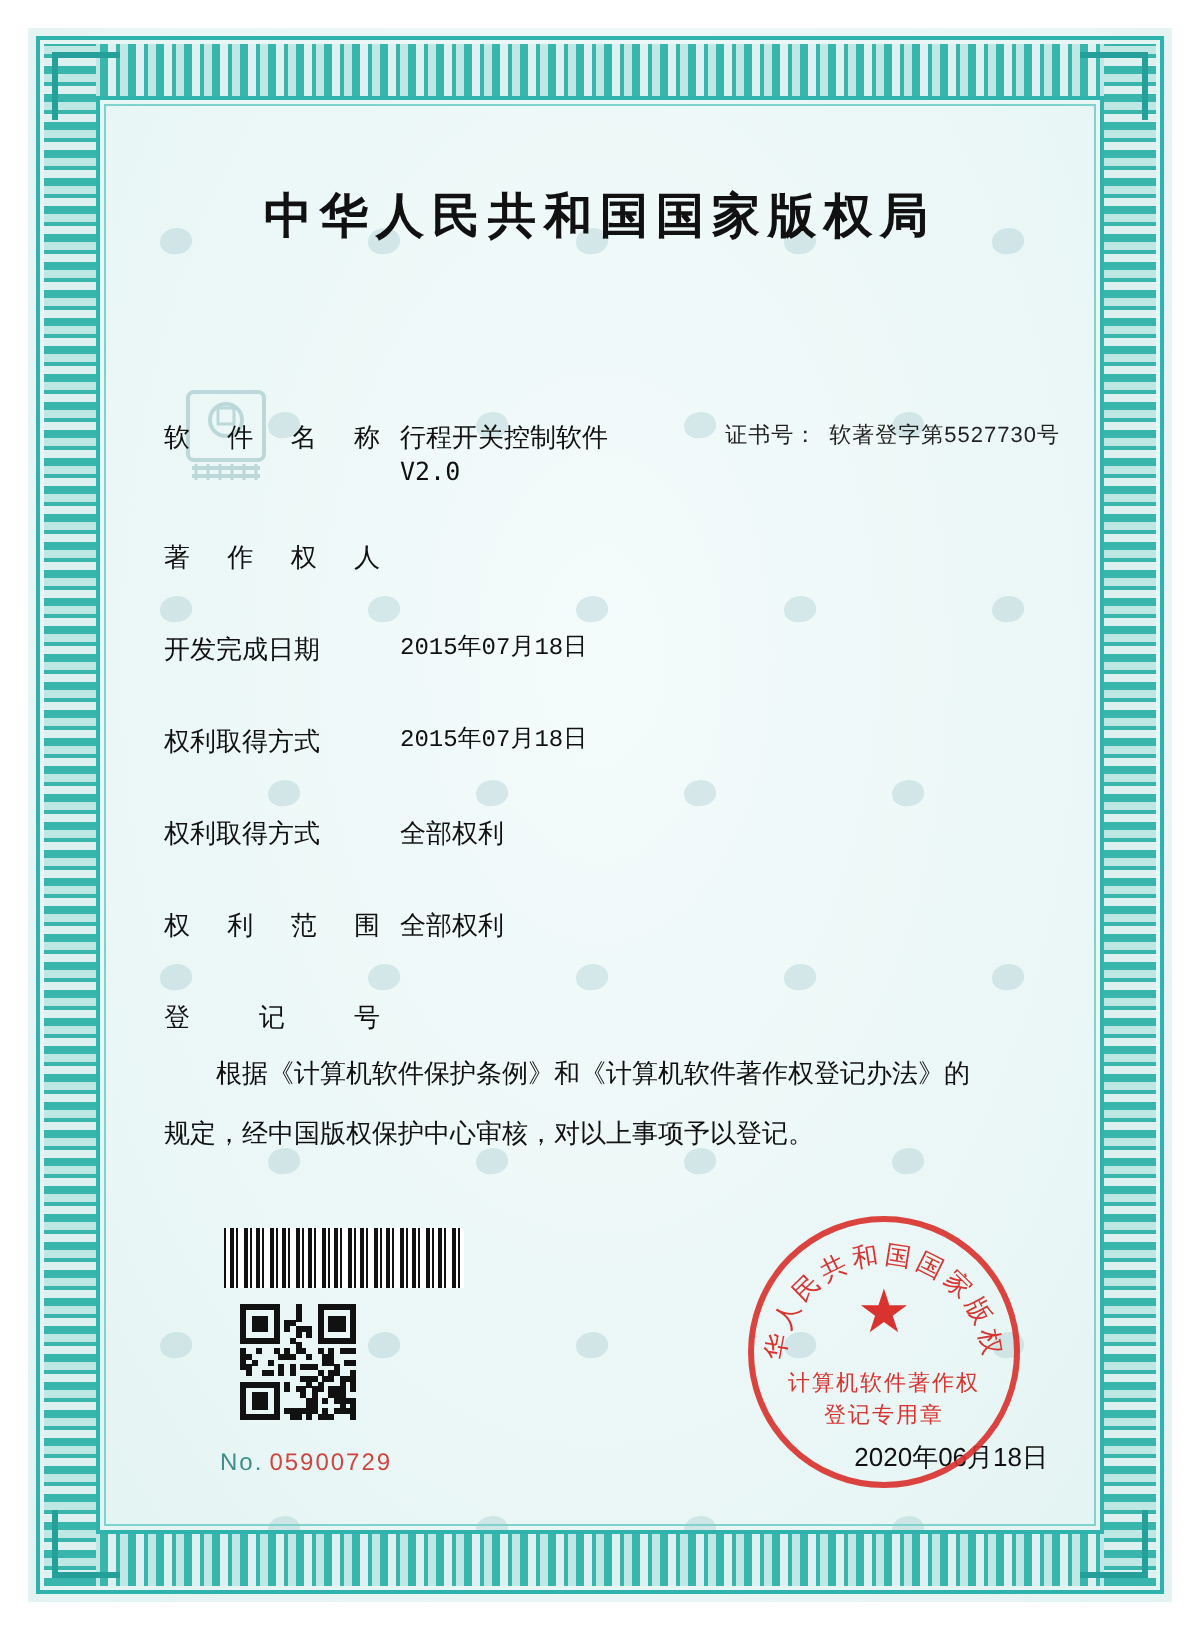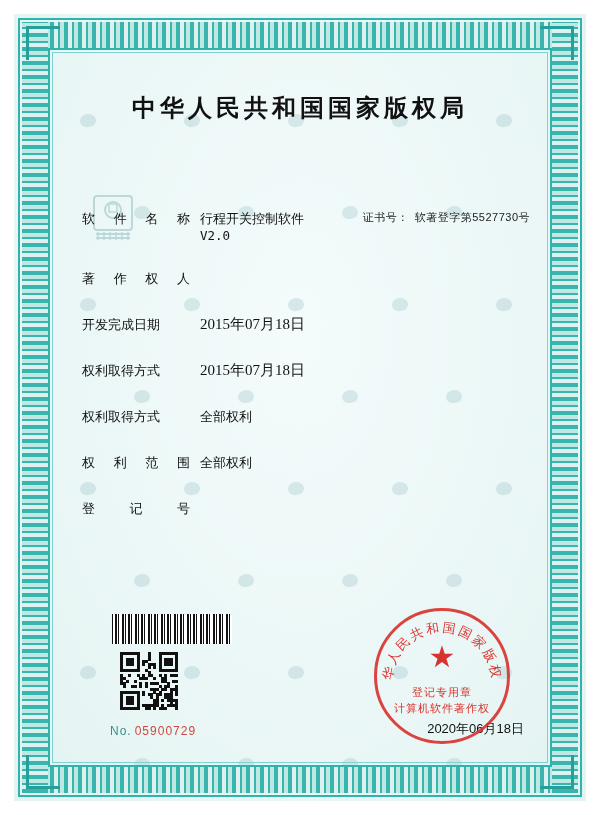--- a/index.html
+++ b/index.html
@@ -180,22 +180,22 @@
     display: flex;
     justify-content: space-between;
   }
   .field .value {
     margin-left: 118px;
     font-size: 13px;
     color: #111;
     line-height: 17px;
   }
   .field .value.mono {
-    font-family: Liberation Serif, serif;
-    font-size: 15px;
+    font-family: Liberation Mono, monospace;
+    font-size: 12px;
   }
 
   .field.name { margin-bottom: 26px; }
   .field.gap  { margin-bottom: 26px; }
 
   .statement {
     position: absolute;
     top: 470px; left: 30px;
     width: 440px;
     font-size: 13px;
@@ -419,20 +419,24 @@
       <div class="field">
         <div class="label spread">
             <span>登</span>
             <span>记</span>
             <span>号</span>
           </div>
       </div>
 
     </div>
 
+    <div class="statement">
+      <span>根据《计算机软件保护条例》和《计算机软件著作权登记办法》的</span>
+      <span class="l2">规定，经中国版权保护中心审核，对以上事项予以登记。</span>
+    </div>
 
     <div class="barcode"></div>
 
     <div class="qr" id="qr">
         <div class="qr-cell" style="left: 0px; top: 0px; width: 3px; height: 3px;"></div>
         <div class="qr-cell" style="left: 2.7619px; top: 0px; width: 3px; height: 3px;"></div>
         <div class="qr-cell" style="left: 5.52381px; top: 0px; width: 3px; height: 3px;"></div>
         <div class="qr-cell" style="left: 8.28571px; top: 0px; width: 3px; height: 3px;"></div>
         <div class="qr-cell" style="left: 11.0476px; top: 0px; width: 3px; height: 3px;"></div>
         <div class="qr-cell" style="left: 13.8095px; top: 0px; width: 3px; height: 3px;"></div>
@@ -654,19 +658,19 @@
       <svg width="136" height="136" viewBox="0 0 136 136">
         <defs>
           <path id="arcpath" d="M 18,74 A 50,50 0 0 1 118,74" fill="none"></path>
         </defs>
         <text font-size="13" fill="#d9332f" letter-spacing="2.4" font-family="'DejaVu Serif', serif">
           <textPath href="#arcpath" startOffset="50%" text-anchor="middle" id="arc-label">中华人民共和国国家版权局</textPath>
         </text>
       </svg>
       <div class="seal-star">★</div>
       <div class="seal-lines">
+        <div>计算机软件著作权</div>
         <div>登记专用章</div>
-        <div>计算机软件著作权</div>
       </div>
     </div>
 
   </div>
 </div>
 
 </body></html>

